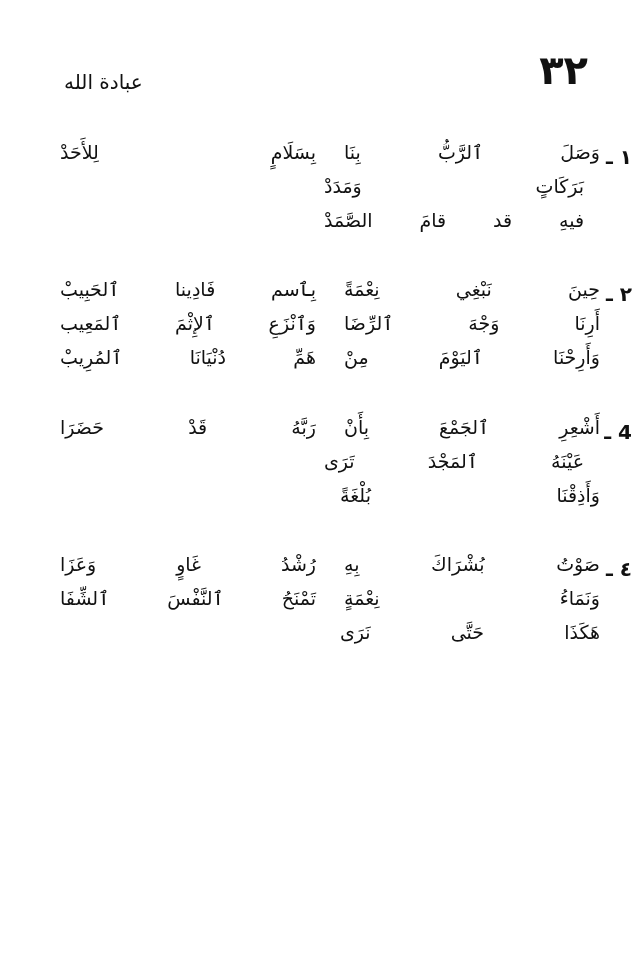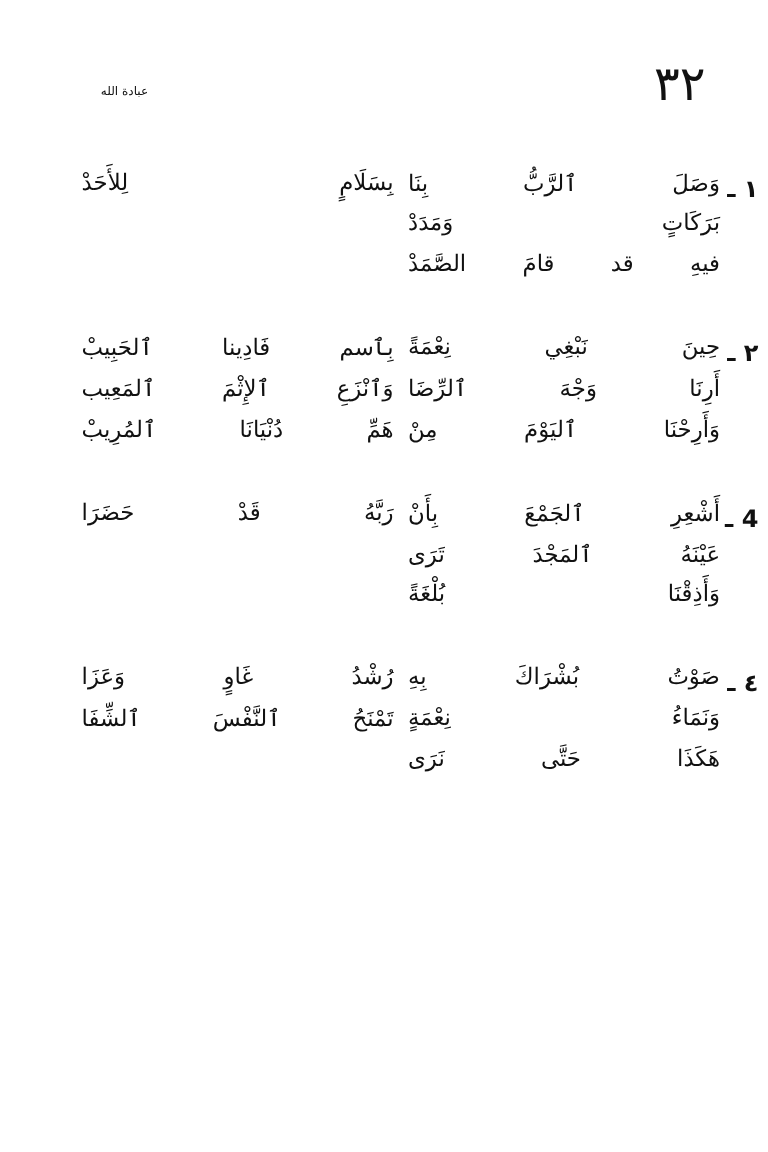--- a/index.html
+++ b/index.html
@@ -17,30 +17,30 @@
     }
     .page {
       position: absolute;
       inset: 0;
     }
     .page-number {
       position: absolute;
       top: 50px;
       right: 52px;
       font-size: 40px;
-      font-weight: normal;
+      font-weight: bold;
       line-height: 1;
       direction: rtl;
       letter-spacing: 2px;
     }
     .running-title {
       position: absolute;
       top: 72px;
-      left: 84px;
-      font-size: 10px;
+      left: 64px;
+      font-size: 20px;
       line-height: 1;
       direction: rtl;
     }
     .stanza {
       position: absolute;
       left: 60px;
       width: 540px;
       direction: rtl;
     }
     .stanza-num {
@@ -62,20 +62,21 @@
       white-space: nowrap;
     }
     .hemi-right {
       width: 260px;
       text-align: justify;
       text-align-last: justify;
       padding-left: 12px;
     }
     .hemi-left {
       width: 260px;
+      margin-right: 16px;
       text-align: justify;
       text-align-last: justify;
     }
   </style>
 </head>
 <body>
 
 <div class="page">
 
   <div class="page-number">٣٢</div>

